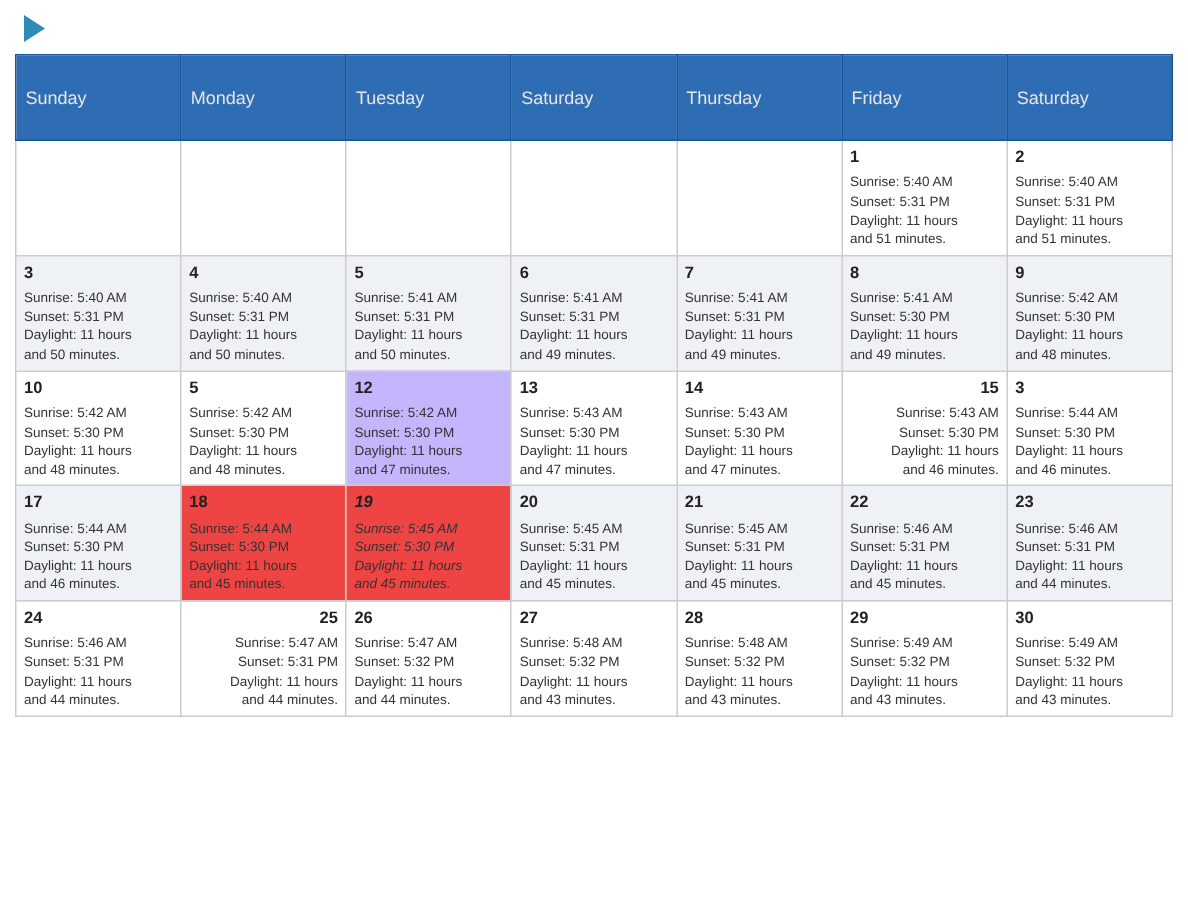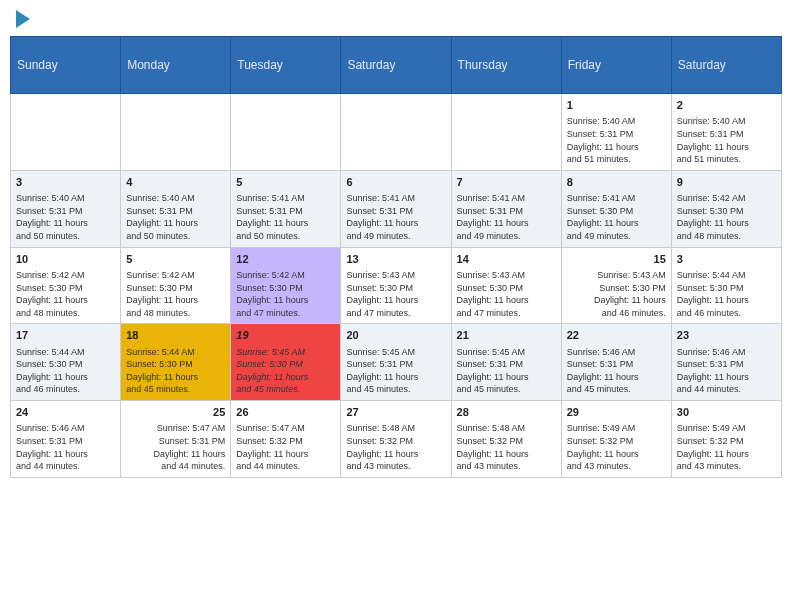--- a/index.html
+++ b/index.html
@@ -260,21 +260,21 @@
         </td>
       </tr>
       <tr>
         <td style="background: rgb(238, 242, 247);">
           <span class="day-num">17</span>
           <div class="day-info" style="white-space: pre-line;">Sunrise: 5:44 AM
 Sunset: 5:30 PM
 Daylight: 11 hours
 and 46 minutes.</div>
         </td>
-        <td style="background: #eab308;">
+        <td style="background: #ef4444;">
           <span class="day-num">18</span>
           <div class="day-info" style="white-space: pre-line;">Sunrise: 5:44 AM
 Sunset: 5:30 PM
 Daylight: 11 hours
 and 45 minutes.</div>
         </td>
         <td style="background: #ef4444; font-style: italic;">
           <span class="day-num">19</span>
           <div class="day-info" style="white-space: pre-line;">Sunrise: 5:45 AM
 Sunset: 5:30 PM

